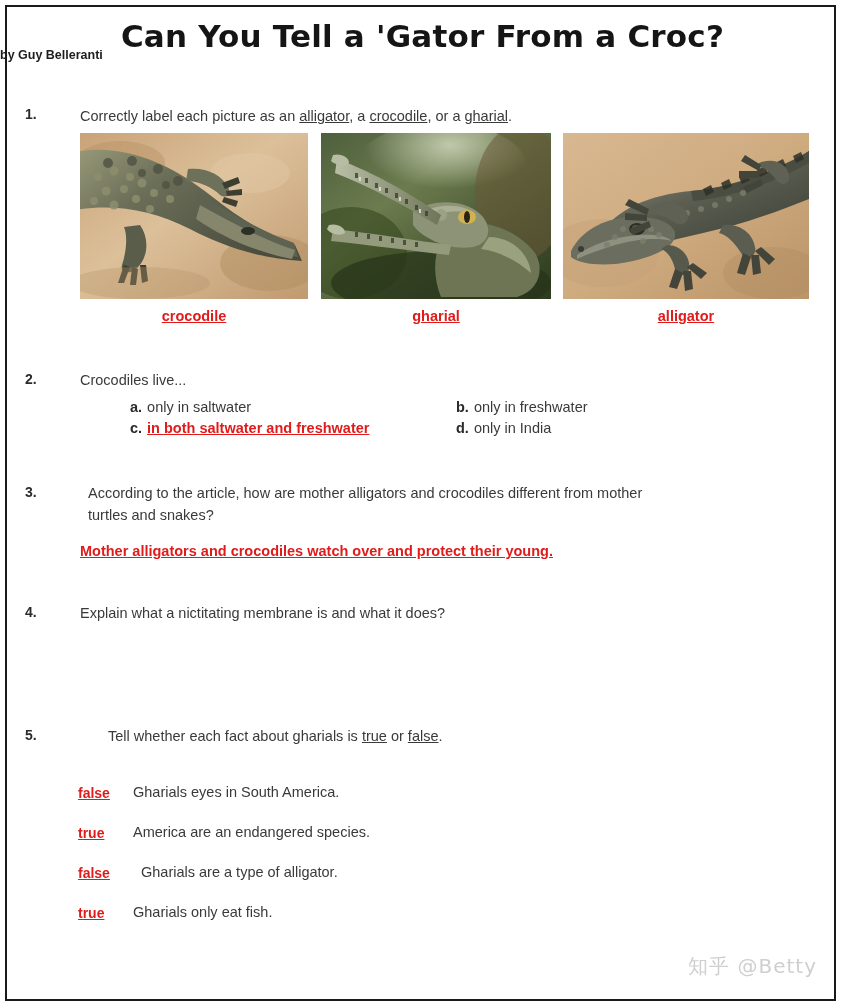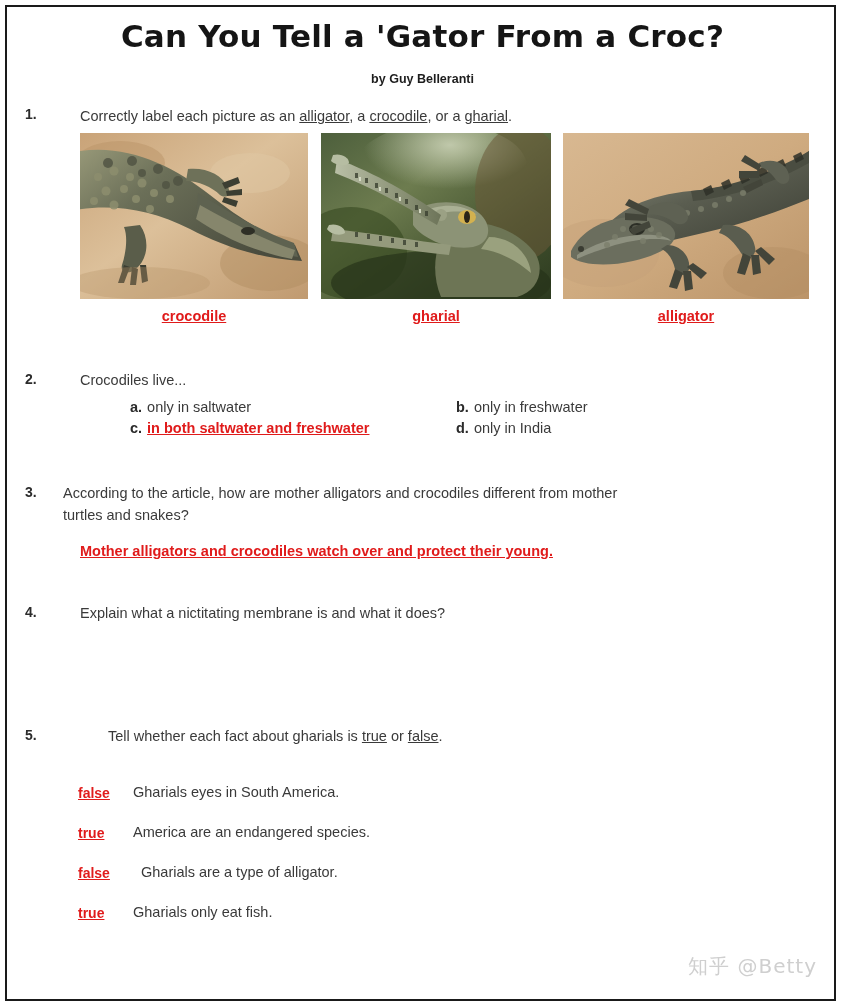--- a/index.html
+++ b/index.html
@@ -44,23 +44,22 @@
     font-size: 31px;
     font-weight: 900;
     letter-spacing: 0.2px;
     color: #151515;
     font-family: "DejaVu Sans", sans-serif;
     white-space: nowrap;
   }
   .byline {
     position: absolute;
     left: 0;
-    top: 72px;
+    top: 48px;
     width: 845px;
-    text-align: center;
     font-size: 12.5px;
     font-weight: bold;
     color: #1d1d1d;
   }
 
   
   .qnum {
     position: absolute;
     font-size: 14px;
     font-weight: bold;
@@ -392,21 +391,21 @@
     <span class="letter">b.</span><span>only in freshwater</span>
   </div>
   <div class="choice" style="left:130px; top:420px;">
     <span class="letter">c.</span><span class="ans">in both saltwater and freshwater</span>
   </div>
   <div class="choice" style="left:456px; top:420px;">
     <span class="letter">d.</span><span>only in India</span>
   </div>
 
   <div class="qnum" style="left:25px; top:484px;">3.</div>
-  <div class="qtext" style="left:63px; top:482px; width:720px;">
+  <div class="qtext" style="left:88px; top:482px; width:720px;">
     <span>According to the article, how are mother alligators and crocodiles different from mother</span><br>
     <span>turtles and snakes?</span>
   </div>
   <div class="ansline" style="left:80px; top:541px; width:730px;">Mother alligators and crocodiles watch over and protect their young.</div>
 
   <div class="qnum" style="left:25px; top:604px;">4.</div>
   <div class="qtext" style="left:80px; top:602px; width:720px;">Explain what a nictitating membrane is and what it does?</div>
 
   <div class="qnum" style="left:25px; top:727px;">5.</div>
   <div class="qtext" style="left:80px; top:725px;margin-left:28px;"><span>Tell whether each fact about gharials is </span><u class="plain">true</u><span> or </span><u class="plain">false</u><span>.</span></div>

